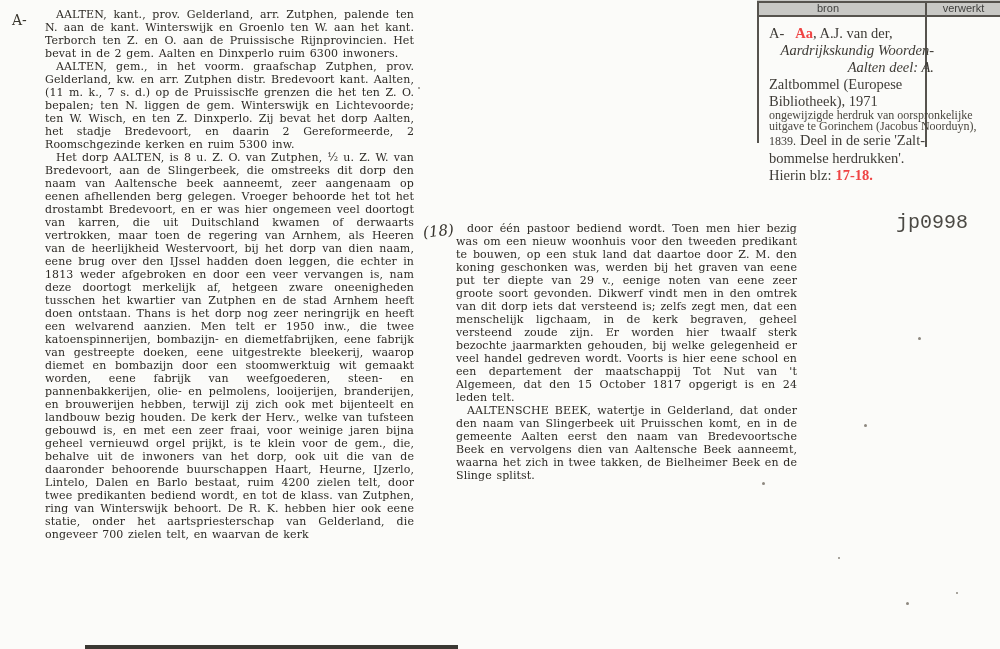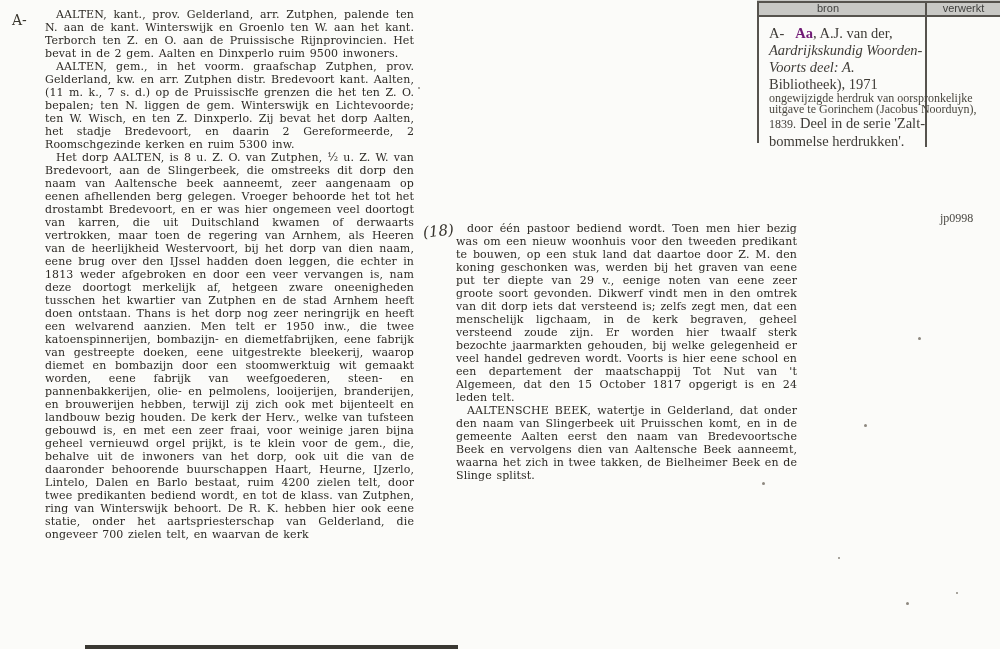--- a/index.html
+++ b/index.html
@@ -28,22 +28,22 @@
   .corner-label{
     position:absolute;left:12px;top:12px;
     font-family:"DejaVu Serif",serif;font-size:14px;color:#3a372f;
   }
   .ref-mark{
     position:absolute;left:423px;top:222px;
     font-family:"DejaVu Serif",serif;font-style:italic;
     font-size:15px;color:#35322c;transform:rotate(-6deg);
   }
   .stamp{
-    position:absolute;left:940px;top:211px;
-    font-family:Liberation Serif, serif;font-size:12px;color:#4b4944;
+    position:absolute;left:896px;top:211px;
+    font-family:Liberation Mono, monospace;font-size:20px;color:#4b4944;
   }
   
   .card-strip{position:absolute;left:757px;top:0;width:243px;height:16px;background:#c8c8c5;}
   .rule{position:absolute;background:#56534e;}
   .rule-top{left:757px;top:1px;width:243px;height:2px;}
   .rule-hdr{left:757px;top:15px;width:243px;height:2px;}
   .rule-left{left:757px;top:1px;width:2px;height:142px;}
   .rule-div{left:925px;top:1px;width:2px;height:146px;}
   .hdr-label{
     position:absolute;top:2px;
@@ -51,39 +51,39 @@
     text-align:center;
   }
   .hdr-bron{left:759px;width:138px;}
   .hdr-verwerkt{left:927px;width:73px;}
   .card-body{
     position:absolute;left:769px;top:25px;width:165px;
     font-family:"Liberation Serif",serif;
     font-size:14.5px;line-height:17px;color:#3e3b36;
   }
   .cl{white-space:nowrap;}
-  .cl.it{font-style:italic;}
+  .cl.it{font-style:italic;text-align:right;}
   .cl.sm{font-size:12px;line-height:11px;color:#4a473f;}
   .year-sm{font-size:12px;}
-  .cl b{font-weight:bold;color:#701a75;}
+  .cl b{font-weight:bold;color:#ef4444;}
   .pfx{margin-right:11px;}
   .gap{margin-right:4px;}
   
   .speck{position:absolute;background:#8d887f;border-radius:50%;}
   .bottom-bar{position:absolute;left:85px;top:645px;width:373px;height:4px;background:#3a3833;}
 </style>
 </head>
 <body>
 
 <div class="page">
 
   <div class="corner-label">A-</div>
 
   <div class="dict col-left">
-    <p>AALTEN, kant., prov. Gelderland, arr. Zutphen, palende ten N. aan de kant. Winterswijk en Groenlo ten W. aan het kant. Terborch ten Z. en O. aan de Pruissische Rijnprovincien. Het bevat in de 2 gem. Aalten en Dinxperlo ruim 9500 inwoners.</p>
+    <p>AALTEN, kant., prov. Gelderland, arr. Zutphen, palende ten N. aan de kant. Winterswijk en Groenlo ten W. aan het kant. Terborch ten Z. en O. aan de Pruissische Rijnprovincien. Het bevat in de 2 gem. Aalten en Dinxperlo ruim 6300 inwoners.</p>
     <p>AALTEN, gem., in het voorm. graafschap Zutphen, prov. Gelderland, kw. en arr. Zutphen distr. Bredevoort kant. Aalten, (11 m. k., 7 s. d.) op de Pruissische grenzen die het ten Z. O. bepalen; ten N. liggen de gem. Winterswijk en Lichtevoorde; ten W. Wisch, en ten Z. Dinxperlo. Zij bevat het dorp Aalten, het stadje Bredevoort, en daarin 2 Gereformeerde, 2 Roomschgezinde kerken en ruim 5300 inw.</p>
     <p>Het dorp AALTEN, is 8 u. Z. O. van Zutphen, ½ u. Z. W. van Bredevoort, aan de Slingerbeek, die omstreeks dit dorp den naam van Aaltensche beek aanneemt, zeer aangenaam op eenen afhellenden berg gelegen. Vroeger behoorde het tot het drostambt Bredevoort, en er was hier ongemeen veel doortogt van karren, die uit Duitschland kwamen of derwaarts vertrokken, maar toen de regering van Arnhem, als Heeren van de heerlijkheid Westervoort, bij het dorp van dien naam, eene brug over den IJssel hadden doen leggen, die echter in 1813 weder afgebroken en door een veer vervangen is, nam deze doortogt merkelijk af, hetgeen zware oneenigheden tusschen het kwartier van Zutphen en de stad Arnhem heeft doen ontstaan. Thans is het dorp nog zeer neringrijk en heeft een welvarend aanzien. Men telt er 1950 inw., die twee katoenspinnerijen, bombazijn- en diemetfabrijken, eene fabrijk van gestreepte doeken, eene uitgestrekte bleekerij, waarop diemet en bombazijn door een stoomwerktuig wit gemaakt worden, eene fabrijk van weefgoederen, steen- en pannenbakkerijen, olie- en pelmolens, looijerijen, branderijen, en brouwerijen hebben, terwijl zij zich ook met bijenteelt en landbouw bezig houden. De kerk der Herv., welke van tufsteen gebouwd is, en met een zeer fraai, voor weinige jaren bijna geheel vernieuwd orgel prijkt, is te klein voor de gem., die, behalve uit de inwoners van het dorp, ook uit die van de daaronder behoorende buurschappen Haart, Heurne, IJzerlo, Lintelo, Dalen en Barlo bestaat, ruim 4200 zielen telt, door twee predikanten bediend wordt, en tot de klass. van Zutphen, ring van Winterswijk behoort. De R. K. hebben hier ook eene statie, onder het aartspriesterschap van Gelderland, die ongeveer 700 zielen telt, en waarvan de kerk</p>
   </div>
 
   <div class="ref-mark">(18)</div>
 
   <div class="dict col-right">
     <p>door één pastoor bediend wordt. Toen men hier bezig was om een nieuw woonhuis voor den tweeden predikant te bouwen, op een stuk land dat daartoe door Z. M. den koning geschonken was, werden bij het graven van eene put ter diepte van 29 v., eenige noten van eene zeer groote soort gevonden. Dikwerf vindt men in den omtrek van dit dorp iets dat versteend is; zelfs zegt men, dat een menschelijk ligchaam, in de kerk begraven, geheel versteend zoude zijn. Er worden hier twaalf sterk bezochte jaarmarkten gehouden, bij welke gelegenheid er veel handel gedreven wordt. Voorts is hier eene school en een departement der maatschappij Tot Nut van 't Algemeen, dat den 15 October 1817 opgerigt is en 24 leden telt.</p>
     <p>AALTENSCHE BEEK, watertje in Gelderland, dat onder den naam van Slingerbeek uit Pruisschen komt, en in de gemeente Aalten eerst den naam van Bredevoortsche Beek en vervolgens dien van Aaltensche Beek aanneemt, waarna het zich in twee takken, de Bielheimer Beek en de Slinge splitst.</p>
   </div>
@@ -94,28 +94,32 @@
   <div class="rule rule-left"></div>
   <div class="rule rule-div"></div>
   <div class="hdr-label hdr-bron">bron</div>
   <div class="hdr-label hdr-verwerkt">verwerkt</div>
 
   <div class="card-body">
     <div class="cl">
       <span class="pfx">A-</span><b>Aa</b><span>, A.J. van der,</span>
     </div>
     <div class="cl it">Aardrijkskundig Woorden-</div>
-    <div class="cl it">Voorts deel: A.</div>
+    <div class="cl it">Aalten deel: A.</div>
+    <div class="cl">Zaltbommel (Europese</div>
     <div class="cl">Bibliotheek), 1971</div>
     <div class="cl sm">ongewijzigde herdruk van oorspronkelijke</div>
     <div class="cl sm">uitgave te Gorinchem (Jacobus Noorduyn),</div>
     <div class="cl">
       <span class="year-sm gap">1839.</span><span>Deel in de serie 'Zalt-</span>
     </div>
     <div class="cl">bommelse herdrukken'.</div>
+    <div class="cl">
+      <span class="gap">Hierin blz:</span><b>17-18.</b>
+    </div>
   </div>
 
   <div class="stamp">jp0998</div>
 
   <div class="bottom-bar"></div>
   <div class="speck" style="left:249px;top:88px;width:3px;height:3px;"></div>
   <div class="speck" style="left:418px;top:87px;width:2px;height:2px;"></div>
   <div class="speck" style="left:918px;top:337px;width:3px;height:3px;"></div>
   <div class="speck" style="left:864px;top:424px;width:3px;height:3px;"></div>
   <div class="speck" style="left:762px;top:482px;width:3px;height:3px;"></div>

